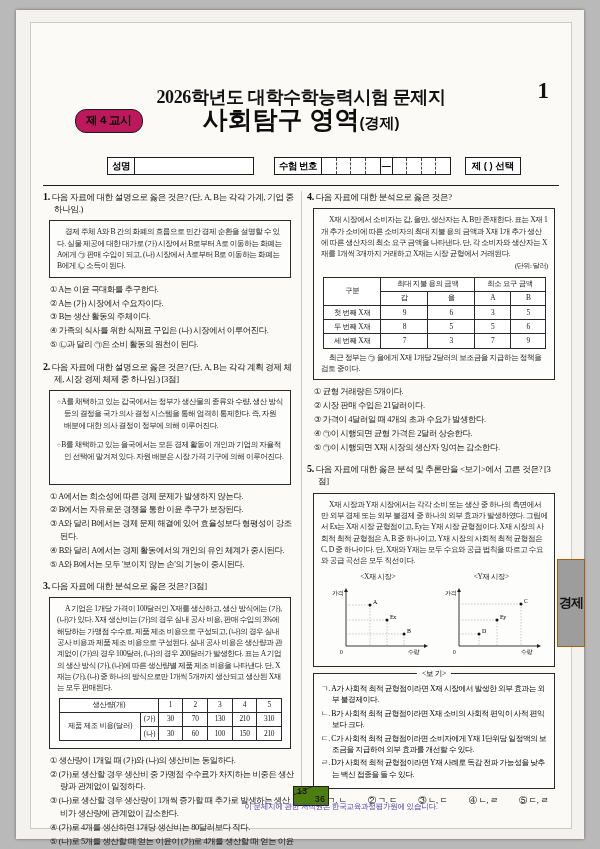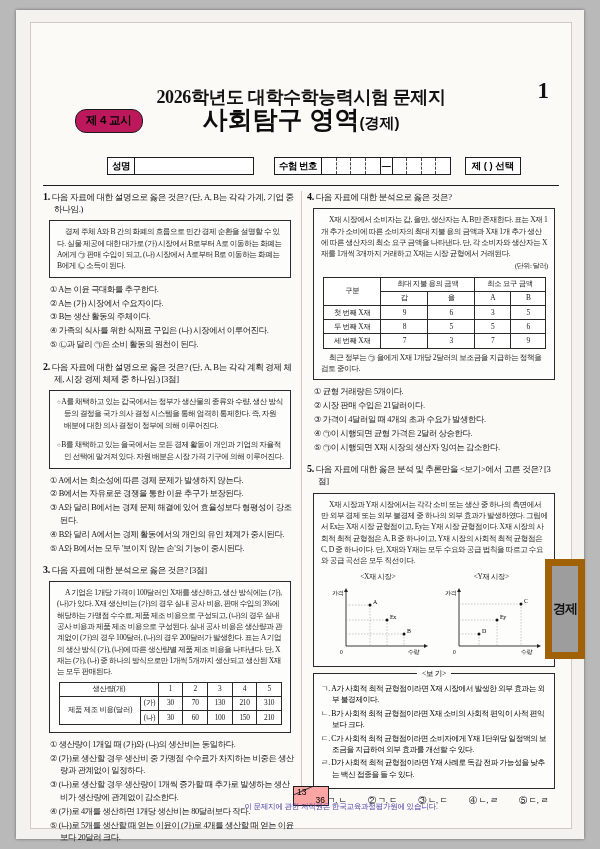--- a/index.html
+++ b/index.html
@@ -174,21 +174,21 @@
     color: #1b1b1b;
     background: #fdfdfb;
   }
   .stimbox p { margin: 0; text-indent: 8px; }
   .stimbox ul { margin: 0; padding: 0; list-style: none; }
   .stimbox li {
     text-indent: -7px;
     padding-left: 7px;
     margin-bottom: 8px;
   }
-  .stimbox li:last-child { margin-bottom: 0; }
+  .stimbox li:last-child { margin-bottom: 16px; }
   .stimbox li::before { content: "\25CB\00a0"; font-size: 6px; }
   .unit-note {
     text-align: right;
     font-size: 7px;
     margin-top: 2px;
     letter-spacing: -0.4px;
   }
   .choices {
     margin: 4px 0 0 7px;
     font-size: 8.4px;
@@ -272,21 +272,21 @@
   }
 
   
   .sidetab {
     position: absolute;
     right: -14px;
     top: 536px;
     width: 26px;
     height: 86px;
     background: #9d9d9d;
-    border: 7px solid #a16207;
+    border: 1px solid #a16207;
     color: #111;
     font-family: "Liberation Sans", sans-serif;
     font-size: 13px;
     font-weight: bold;
     line-height: 14px;
     display: flex;
     align-items: center;
     justify-content: center;
     text-align: center;
     letter-spacing: -1px;
@@ -294,23 +294,23 @@
   }
 
   
   .pagenum {
     position: absolute;
     left: 262px;
     bottom: 22px;
     width: 34px;
     height: 18px;
     border: 1px solid #1d1d1d;
-    background: #fca5a5;
+    background: #4d7c0f;
     font-size: 8.5px;
-    font-family: Liberation Sans, sans-serif;
+    font-family: Liberation Mono, monospace;
   }
   .pagenum .a { position: absolute; left: 3px;  top: 0px; }
   .pagenum .b { position: absolute; right: 3px; bottom: 0px; }
   .pagenum .slash {
     position: absolute;
     left: 0; top: 0; width: 100%; height: 100%;
     overflow: hidden;
   }
   .pagenum .slash::after {
     content: "";

